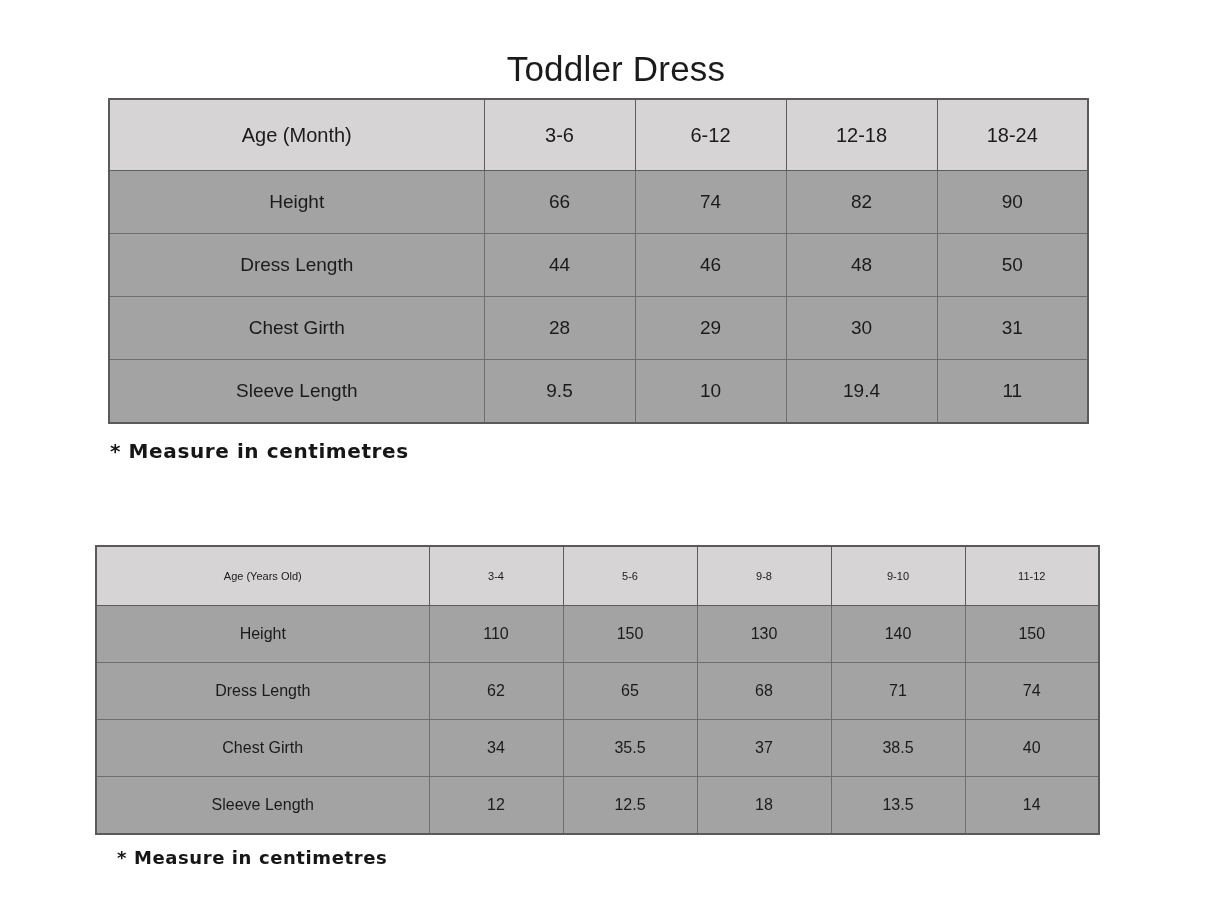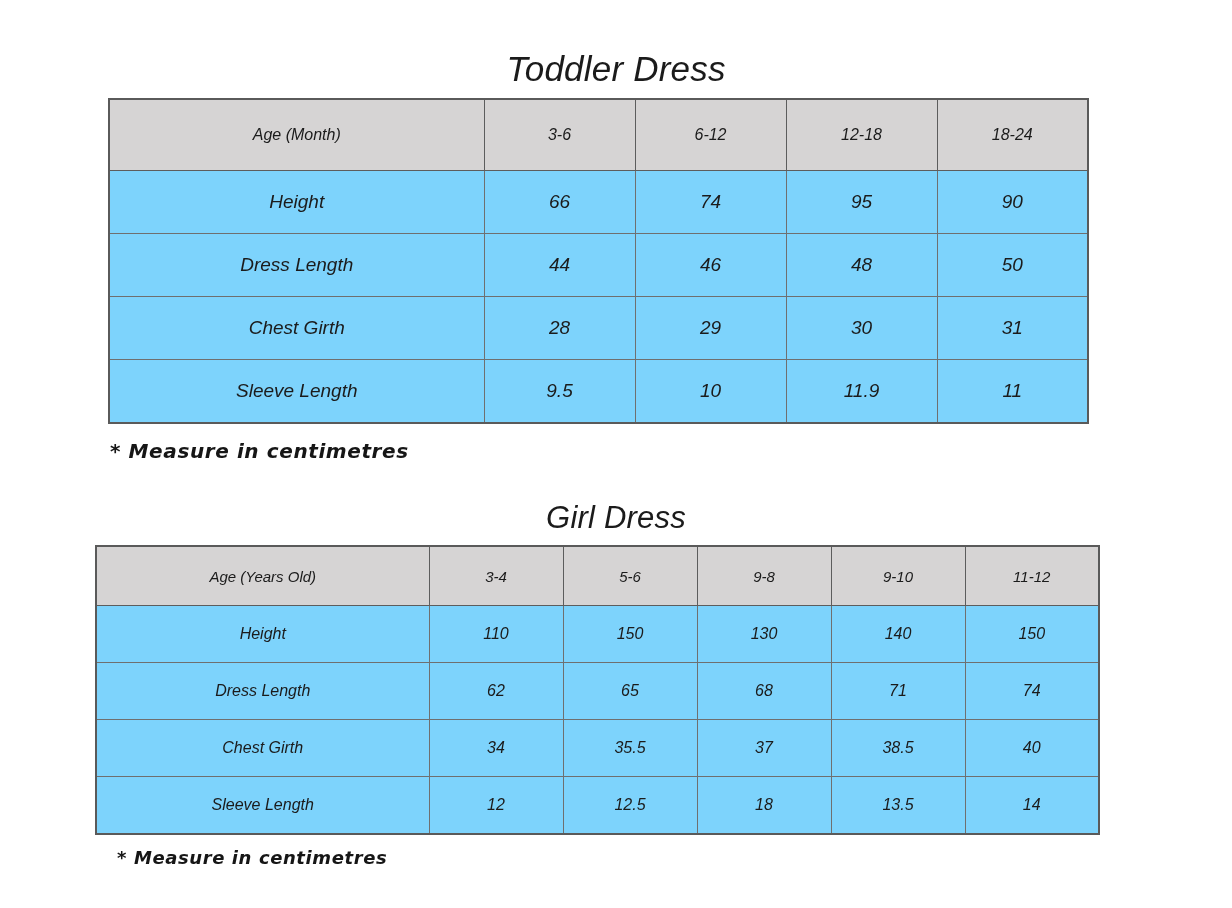--- a/index.html
+++ b/index.html
@@ -14,21 +14,20 @@
     font-family: "Liberation Sans", sans-serif;
     color: #231f20;
     overflow: hidden;
     position: relative;
   }
 
   .page {
     position: relative;
     width: 1232px;
     height: 768px;
-    font-style: italic;
   }
 
   
   .chart-title {
     position: absolute;
     width: 1232px;
     text-align: center;
     font-family: "Liberation Sans", sans-serif;
     font-weight: 400;
     color: #1b1b1b;
@@ -53,48 +52,48 @@
     background: #ffffff;
   }
   table.size-table td,
   table.size-table th {
     border: 1px solid #6f6f6f;
     padding: 0;
     text-align: center;
     vertical-align: middle;
     font-weight: 400;
     color: #1b1b1b;
-    background: #7dd3fc;
+    background: #a3a3a3;
   }
   table.size-table thead th {
     background: #d6d4d4;
     border-color: #5d5d5d;
   }
   table.size-table {
     border: 2px solid #5a5a5a;
   }
 
   
   #table-toddler {
     left: 108px;
     top: 98px;
     width: 979px;
   }
-  #table-toddler thead th { height: 70px; font-size: 16px; margin-top: 41px; }
+  #table-toddler thead th { height: 70px; font-size: 20px; margin-top: 41px; }
   #table-toddler tbody td { height: 62px; font-size: 19px; }
   #table-toddler col.label-col { width: 375px; }
   #table-toddler col.val-col   { width: 151px; }
 
   
   #table-girl {
     left: 95px;
     top: 545px;
     width: 1004px;
   }
-  #table-girl thead th { height: 58px; font-size: 15px; }
+  #table-girl thead th { height: 58px; font-size: 11px; }
   #table-girl tbody td { height: 56px; font-size: 16px; }
   #table-girl col.label-col { width: 333px; }
   #table-girl col.val-col   { width: 134px; }
 
   
   .footnote {
     position: absolute;
     font-family: "DejaVu Sans", sans-serif;
     font-weight: 700;
     color: #161616;
@@ -135,50 +134,49 @@
         <th>6-12</th>
         <th>12-18</th>
         <th>18-24</th>
       </tr>
     </thead>
     <tbody>
       <tr>
         <td>Height</td>
         <td>66</td>
         <td>74</td>
-        <td>95</td>
+        <td>82</td>
         <td>90</td>
       </tr>
       <tr>
         <td>Dress Length</td>
         <td>44</td>
         <td>46</td>
         <td>48</td>
         <td>50</td>
       </tr>
       <tr>
         <td>Chest Girth</td>
         <td>28</td>
         <td>29</td>
         <td>30</td>
         <td>31</td>
       </tr>
       <tr>
         <td>Sleeve Length</td>
         <td>9.5</td>
         <td>10</td>
-        <td>11.9</td>
+        <td>19.4</td>
         <td>11</td>
       </tr>
     </tbody>
   </table>
 
   <div class="footnote" id="footnote-toddler">* Measure in centimetres</div>
 
-  <div class="chart-title" id="title-girl">Girl Dress</div>
 
   <table class="size-table" id="table-girl">
     <colgroup>
       <col class="label-col">
       <col class="val-col">
         <col class="val-col">
         <col class="val-col">
         <col class="val-col">
         <col class="val-col">
     </colgroup>

